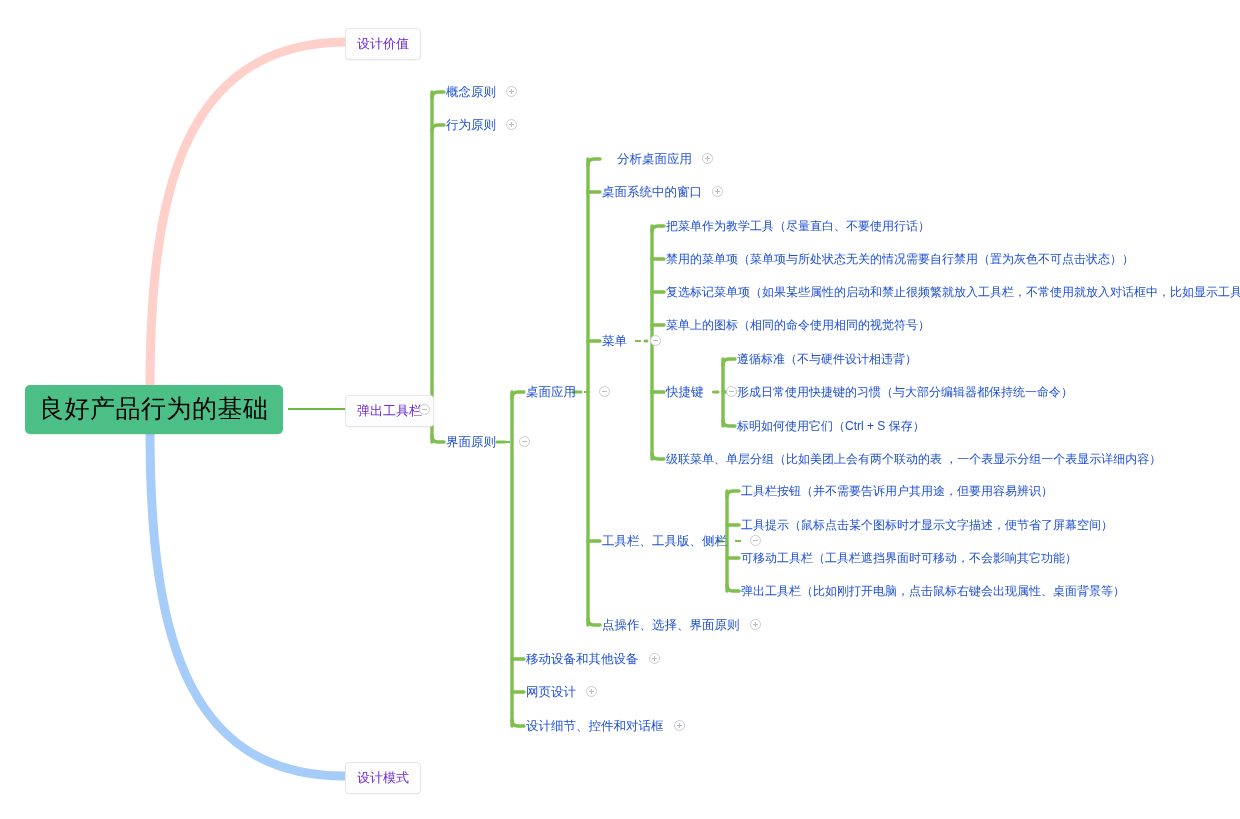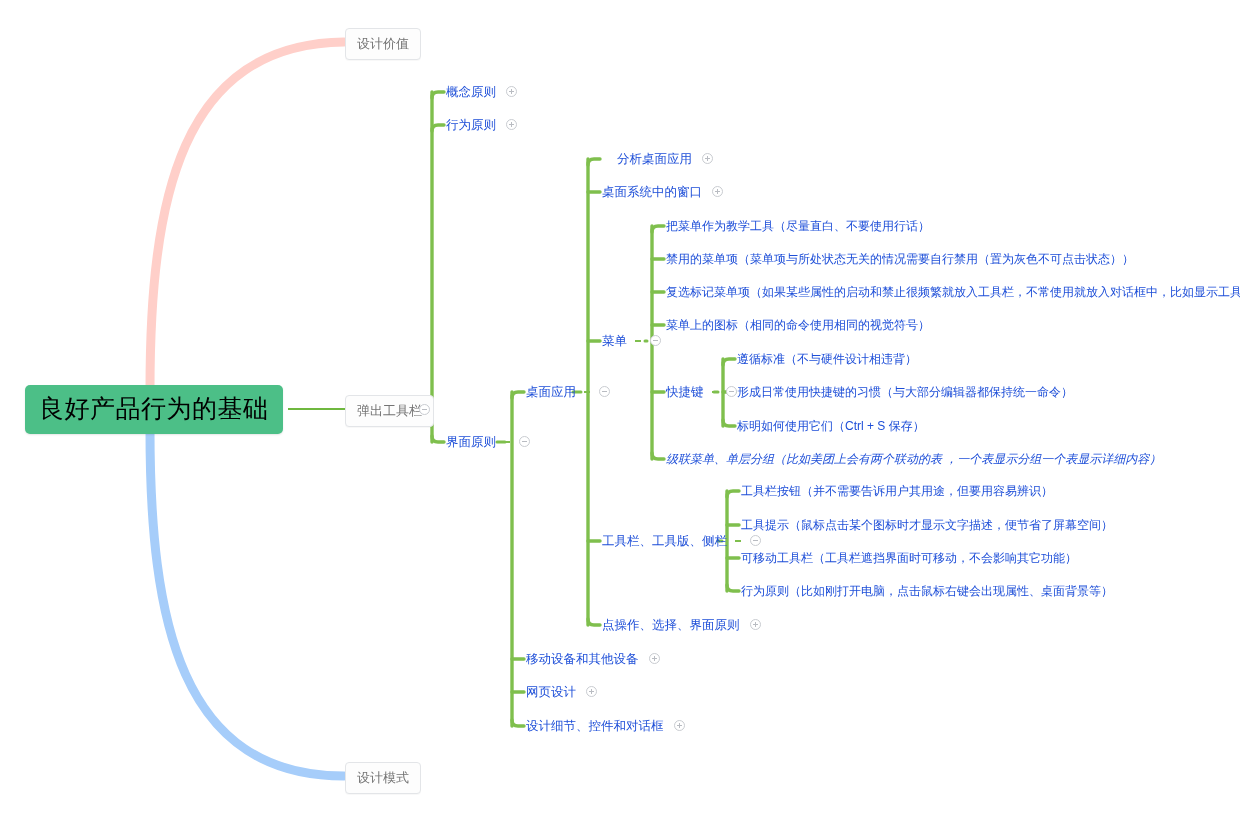--- a/index.html
+++ b/index.html
@@ -35,21 +35,21 @@
     white-space: nowrap;
     letter-spacing: .5px;
     box-shadow: 0 1px 2px rgba(0,0,0,.10);
   }
   
   .box-node {
     position: absolute;
     background: #fdfdfd;
     border: 1px solid #e3e5e8;
     border-radius: 4px;
-    color: #737373;
+    color: #6d28d9;
     font-size: 13px;
     line-height: 1;
     padding: 8px 11px 9px 11px;
     white-space: nowrap;
     box-shadow: 0 1px 1px rgba(0,0,0,.03);
   }
   
   .txt-node {
     position: absolute;
     color: #1d4ed8;
@@ -230,29 +230,29 @@
   <div class="txt-node sm" style="left:666px; top:285px;">复选标记菜单项（如果某些属性的启动和禁止很频繁就放入工具栏，不常使用就放入对话框中，比如显示工具栏功能）</div>
 
   <div class="txt-node sm" style="left:666px; top:318px;">菜单上的图标（相同的命令使用相同的视觉符号）</div>
 
   <div class="txt-node" style="left:666px; top:385px;">
     <span>快捷键</span>
     <span class="dotdash"></span>
     <span class="toggle inline minus"></span>
   </div>
 
-  <div class="txt-node sm" style="left:666px; top:452px;font-style:italic;">级联菜单、单层分组（比如美团上会有两个联动的表 ，一个表显示分组一个表显示详细内容）</div>
+  <div class="txt-node sm" style="left:666px; top:452px;">级联菜单、单层分组（比如美团上会有两个联动的表 ，一个表显示分组一个表显示详细内容）</div>
 
   <div class="txt-node sm" style="left:737px; top:352px;">遵循标准（不与硬件设计相违背）</div>
 
   <div class="txt-node sm" style="left:737px; top:385px;">形成日常使用快捷键的习惯（与大部分编辑器都保持统一命令）</div>
 
   <div class="txt-node sm" style="left:737px; top:419px;">标明如何使用它们（Ctrl + S 保存）</div>
 
   <div class="txt-node sm" style="left:741px; top:484px;">工具栏按钮（并不需要告诉用户其用途，但要用容易辨识）</div>
 
   <div class="txt-node sm" style="left:741px; top:518px;">工具提示（鼠标点击某个图标时才显示文字描述，便节省了屏幕空间）</div>
 
   <div class="txt-node sm" style="left:741px; top:551px;">可移动工具栏（工具栏遮挡界面时可移动，不会影响其它功能）</div>
 
-  <div class="txt-node sm" style="left:741px; top:584px;">行为原则（比如刚打开电脑，点击鼠标右键会出现属性、桌面背景等）</div>
+  <div class="txt-node sm" style="left:741px; top:584px;">弹出工具栏（比如刚打开电脑，点击鼠标右键会出现属性、桌面背景等）</div>
 
 </div>
 
 </body></html>

